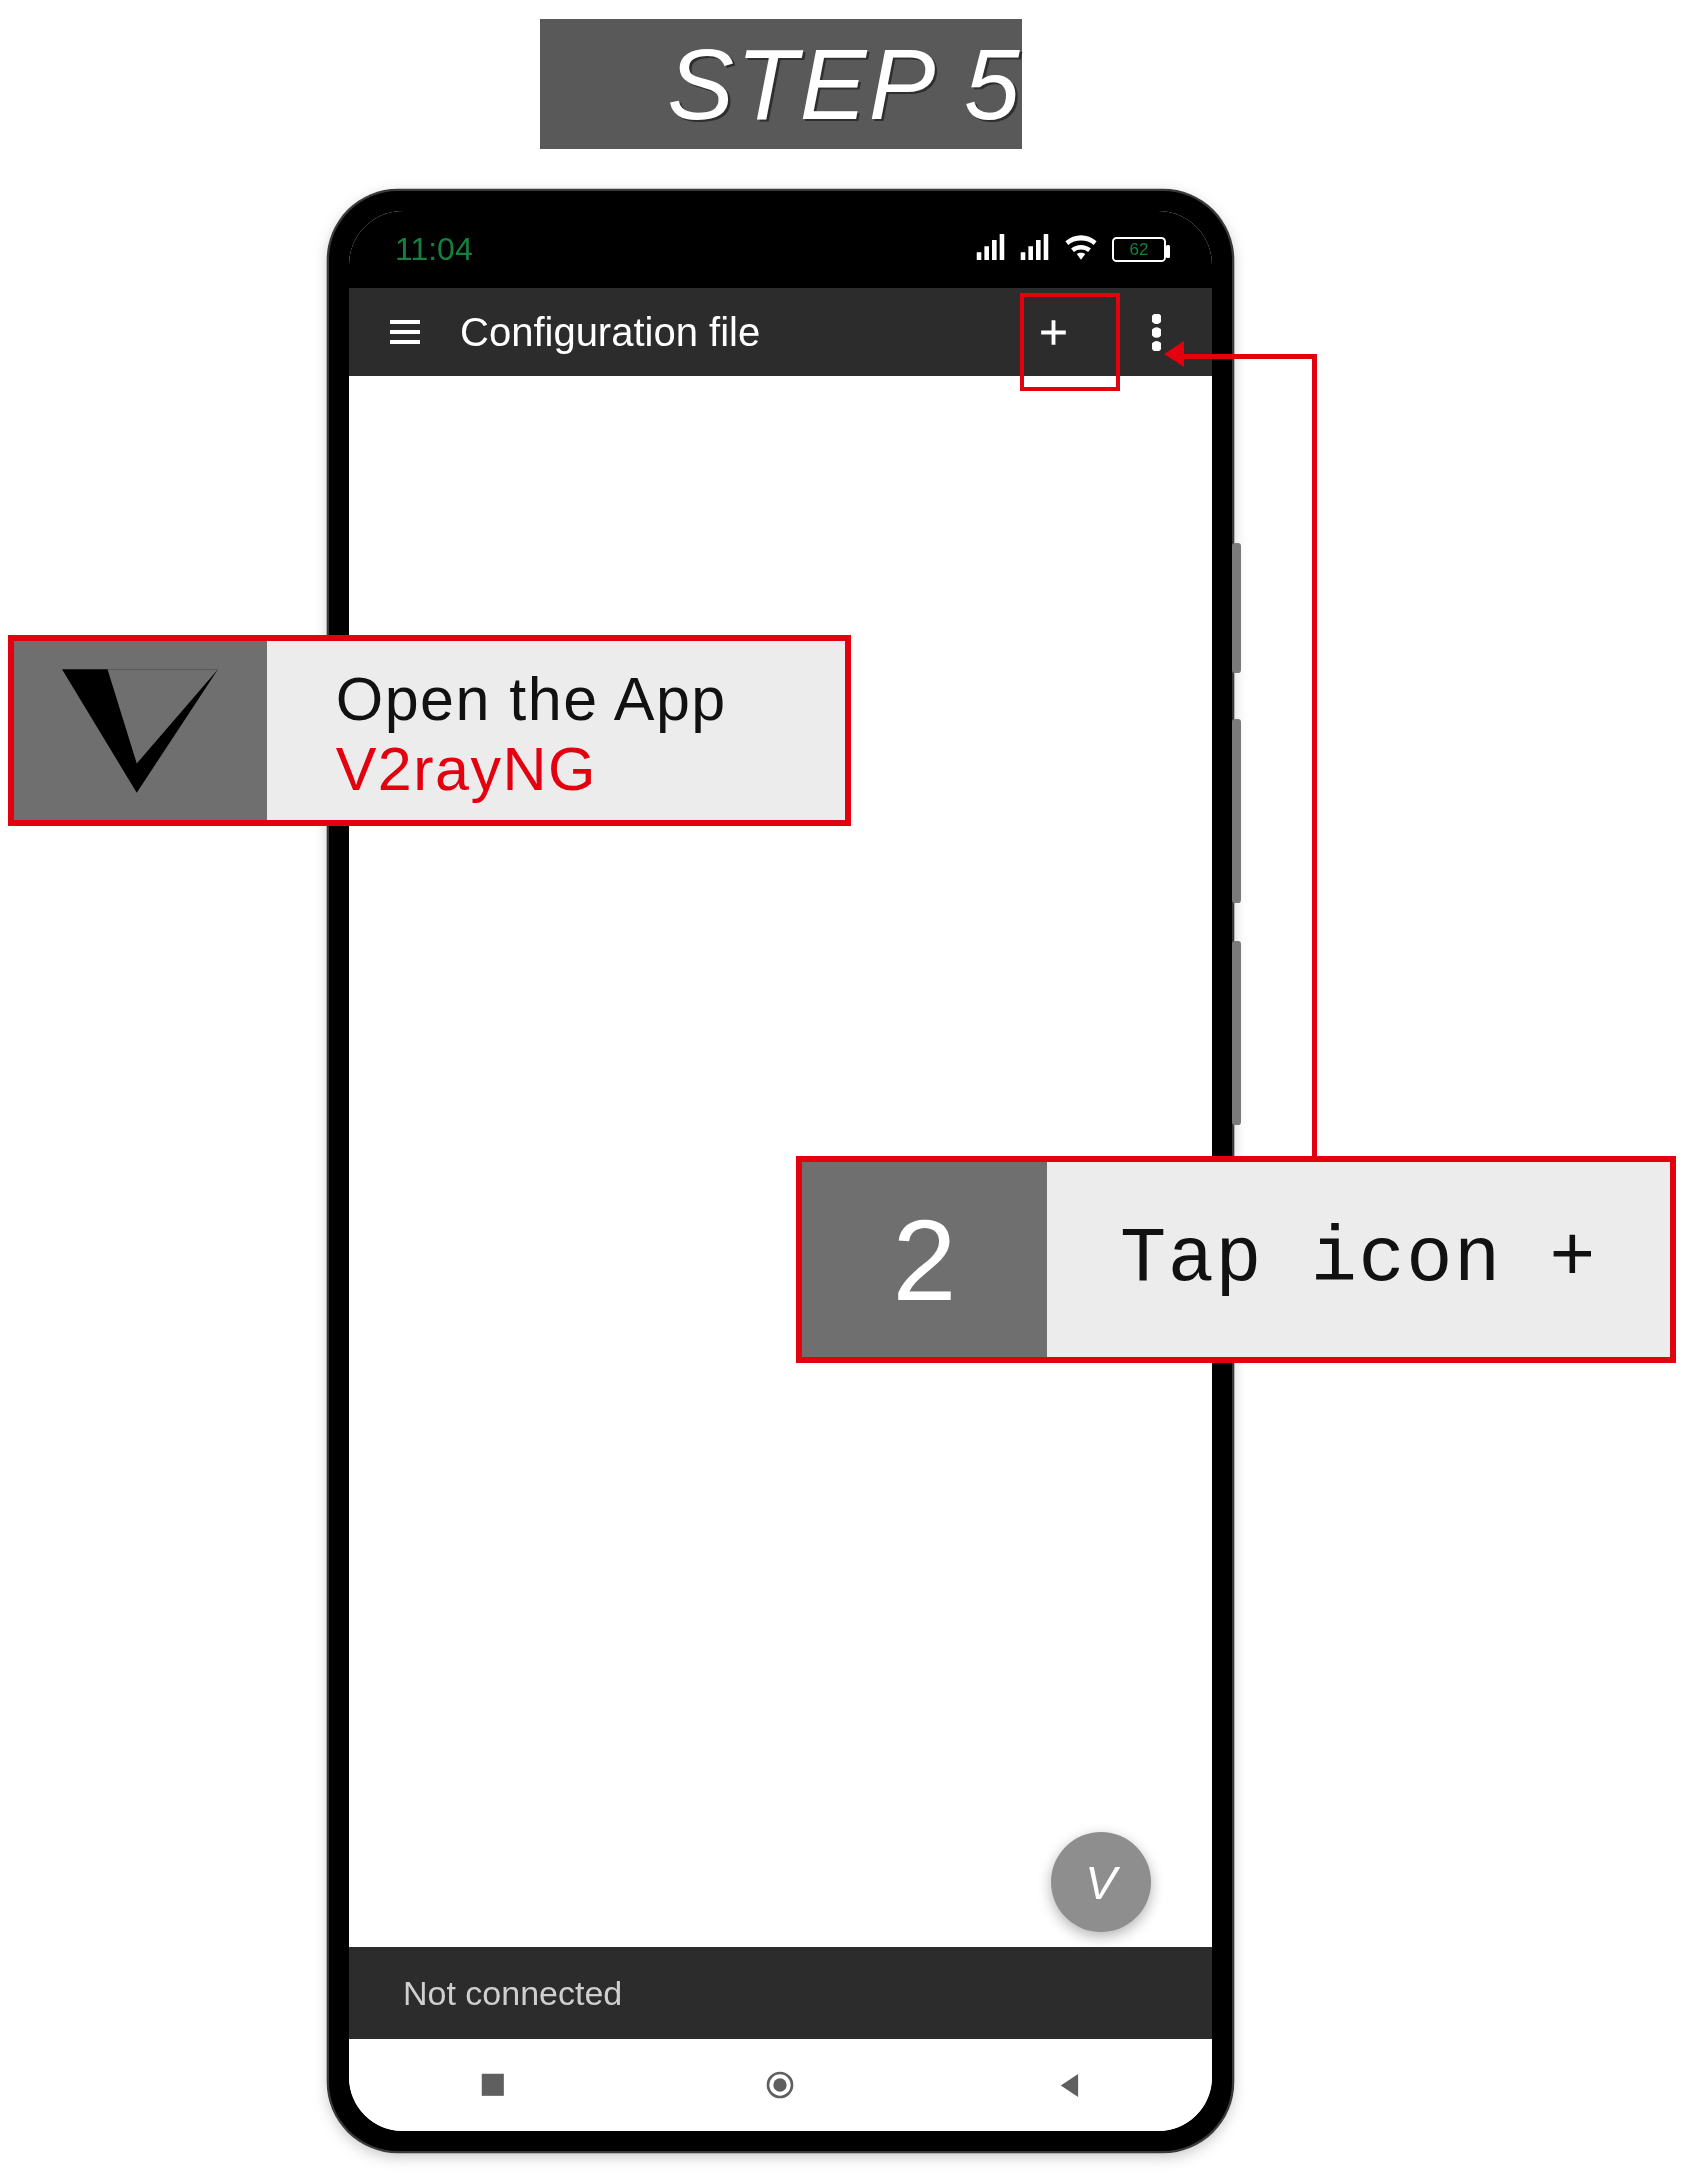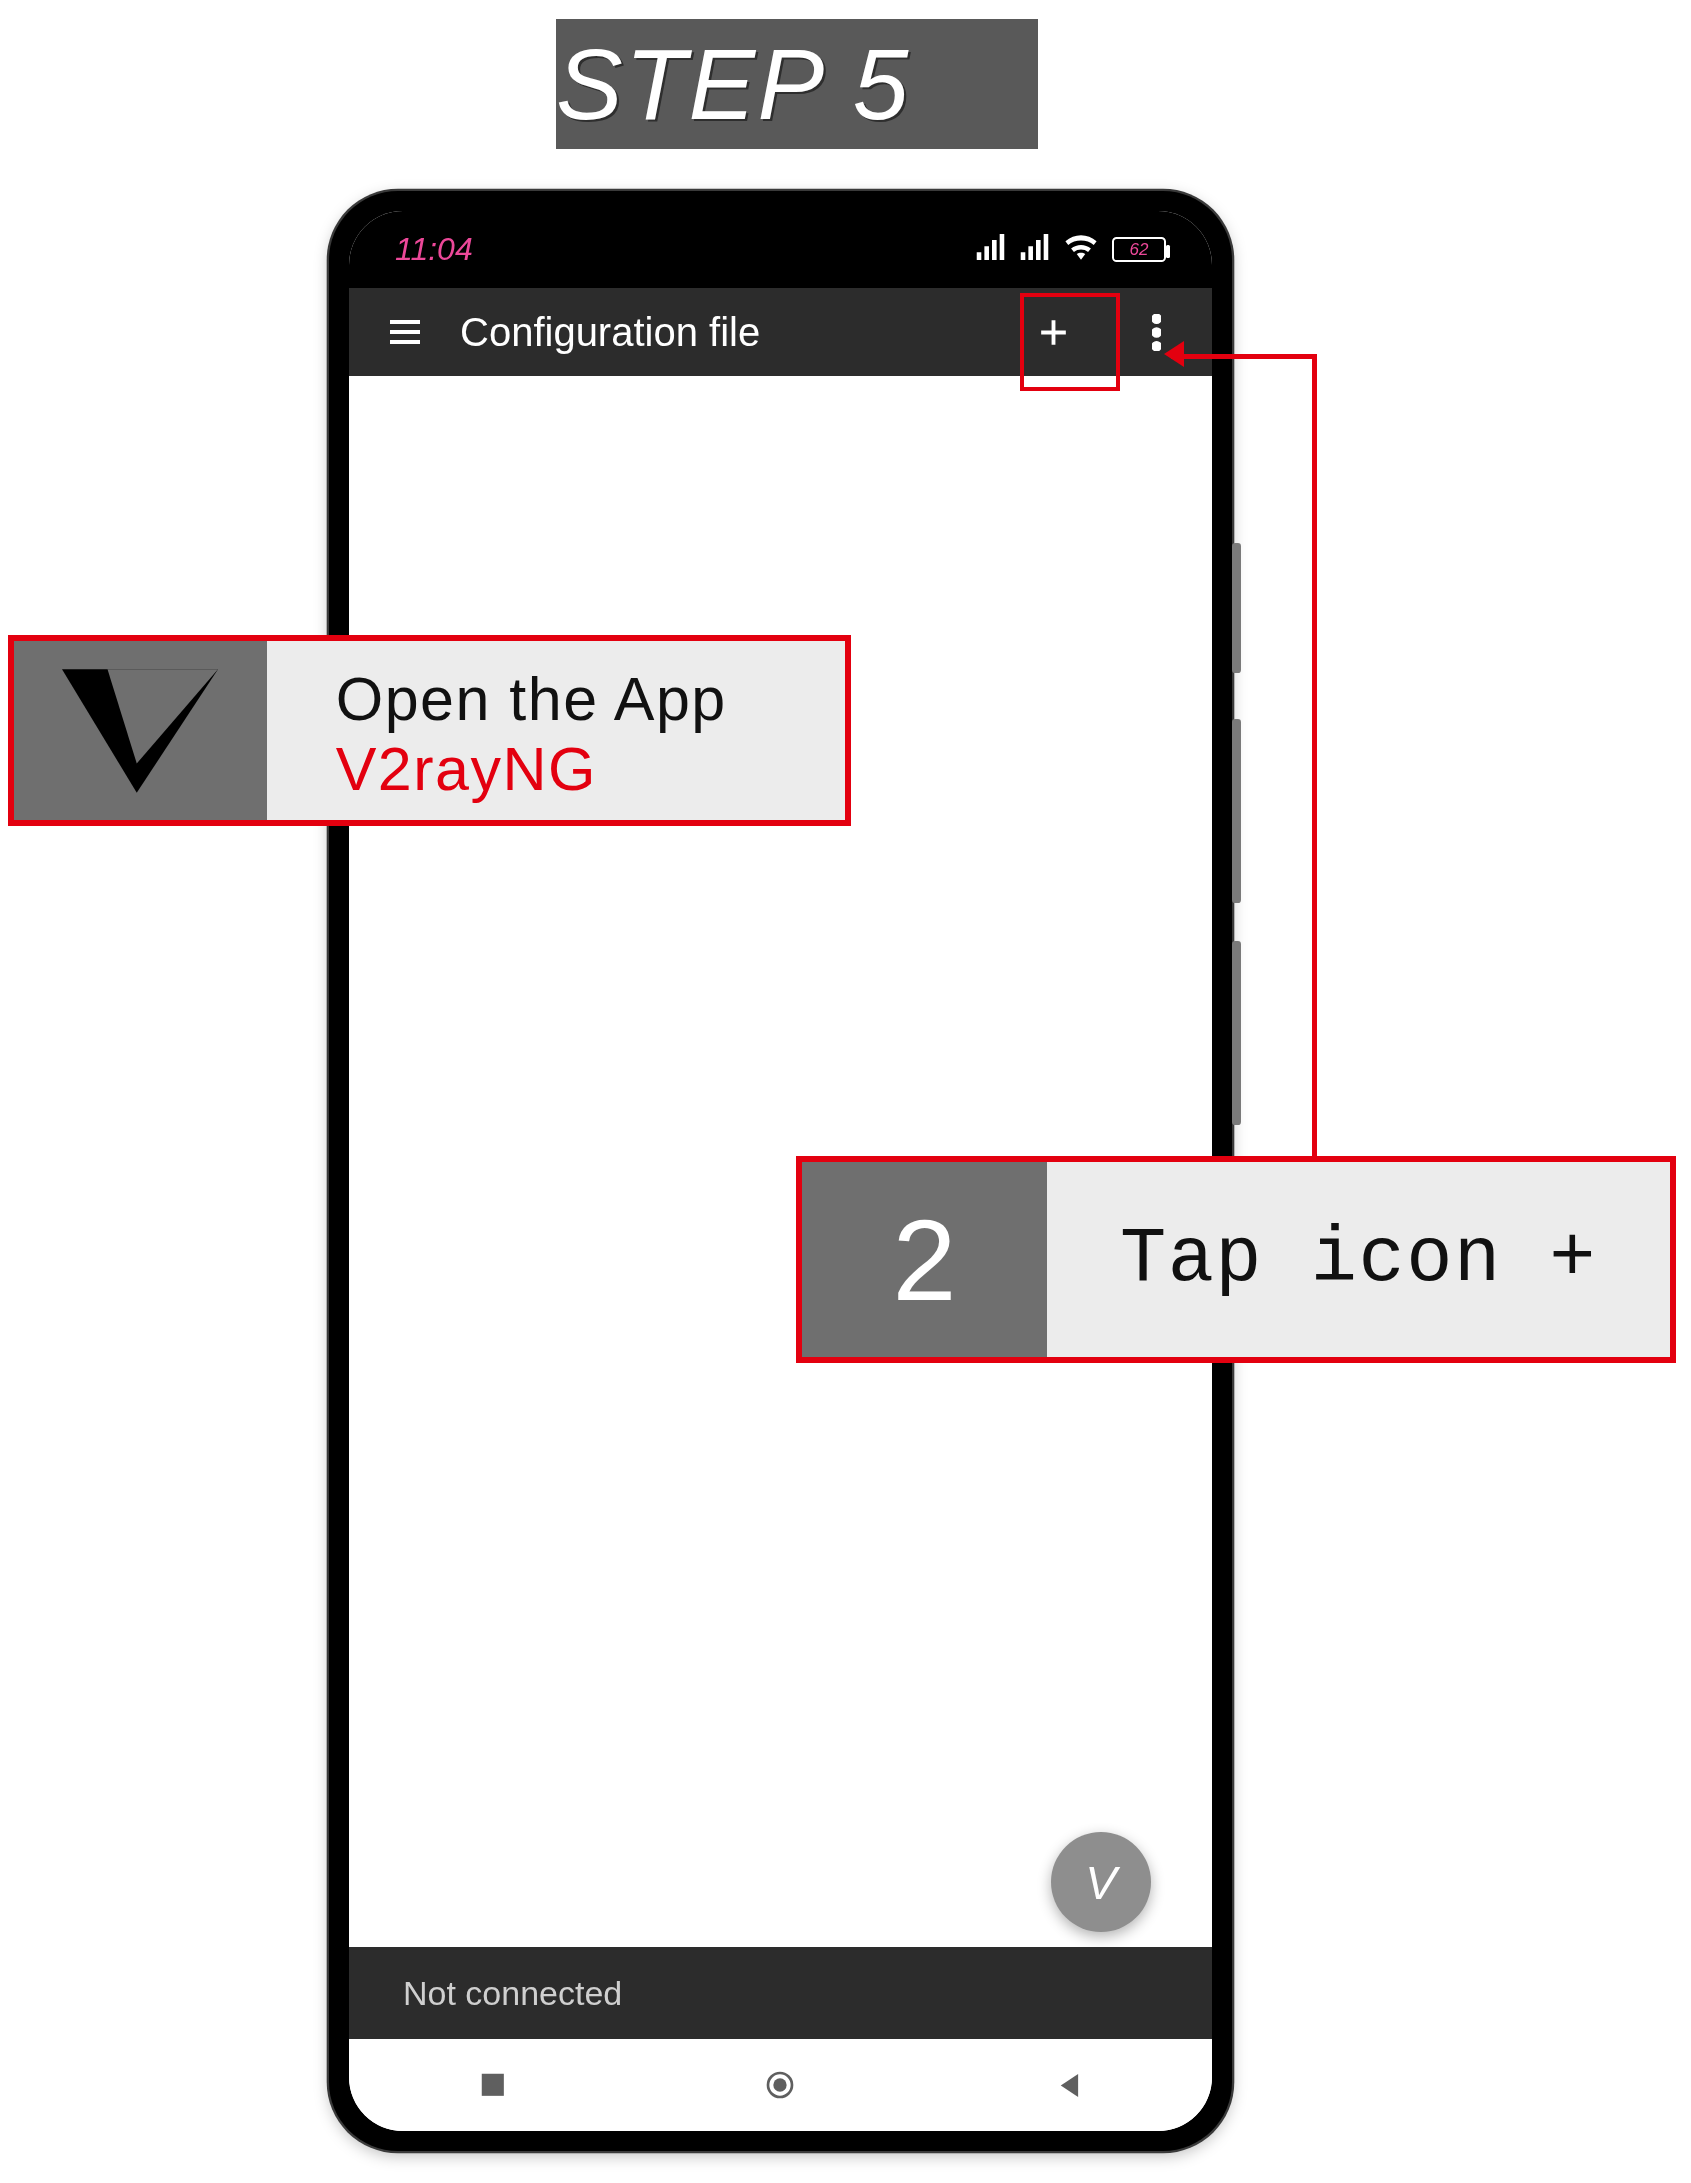--- a/index.html
+++ b/index.html
@@ -2,25 +2,25 @@
 <html style="font-size:12.2px"><head>
   <meta charset="utf-8">
   <style>
     * { box-sizing: border-box; margin: 0; padding: 0; }
     html, body { width: 1692px; height: 2183px; background: #ffffff; font-family: Arial, Helvetica, sans-serif; }
     .stage { position: relative; width: 1692px; height: 2183px; }
 
     
     .step-banner {
       position: absolute;
-      left: 552px; top: 15.3px;
+      left: 536px; top: 15.3px;
       width: 490px; height: 138px;
       background: #595959;
       border: 4.6px solid #fff;
-      display: flex; align-items: center; justify-content: flex-start;
+      display: flex; align-items: center; justify-content: flex-end;
     }
     .step-banner span {
       color: #fff;
       font-size: 100px;
       font-family: Impact, "Arial Black", sans-serif;
       font-style: italic;
       letter-spacing: 2.3px;
       text-shadow: 2.3px 2.3px 0 #2e2e2e;
     }
 
@@ -49,25 +49,24 @@
     .side-btn { position:absolute; right:-9.2px; width:9.2px; background:#7a7a7a; border-radius:3.1px; }
     .side-btn.a { top:352px; height:130px; }
     .side-btn.b { top:528px; height:184px; }
     .side-btn.c { top:750px; height:184px; }
 
     
     .statusbar {
       position: relative;
       height: 77px;
       background: #000;
-      color: #ec4899;
+      color: #15803d;
       display: flex; align-items: center; justify-content: space-between;
       padding: 0 46px;
       font-size: 32px;
-      font-style: italic;
     }
     .statusbar .right { display:flex; align-items:center; gap:13.8px;text-align:right; }
     .statusbar svg { fill:#fff; }
     .battery-box {
       width: 54px; height: 24.5px; border:2.3px solid #fff; border-radius:4.6px; position:relative;
       display:flex; align-items:center; justify-content:center; font-size:17px;
     }
     .battery-box:after { content:""; position:absolute; right:-6.1px; top:6.1px; width:4.6px; height:12.2px; background:#fff; border-radius:1.5px; }
 
     

